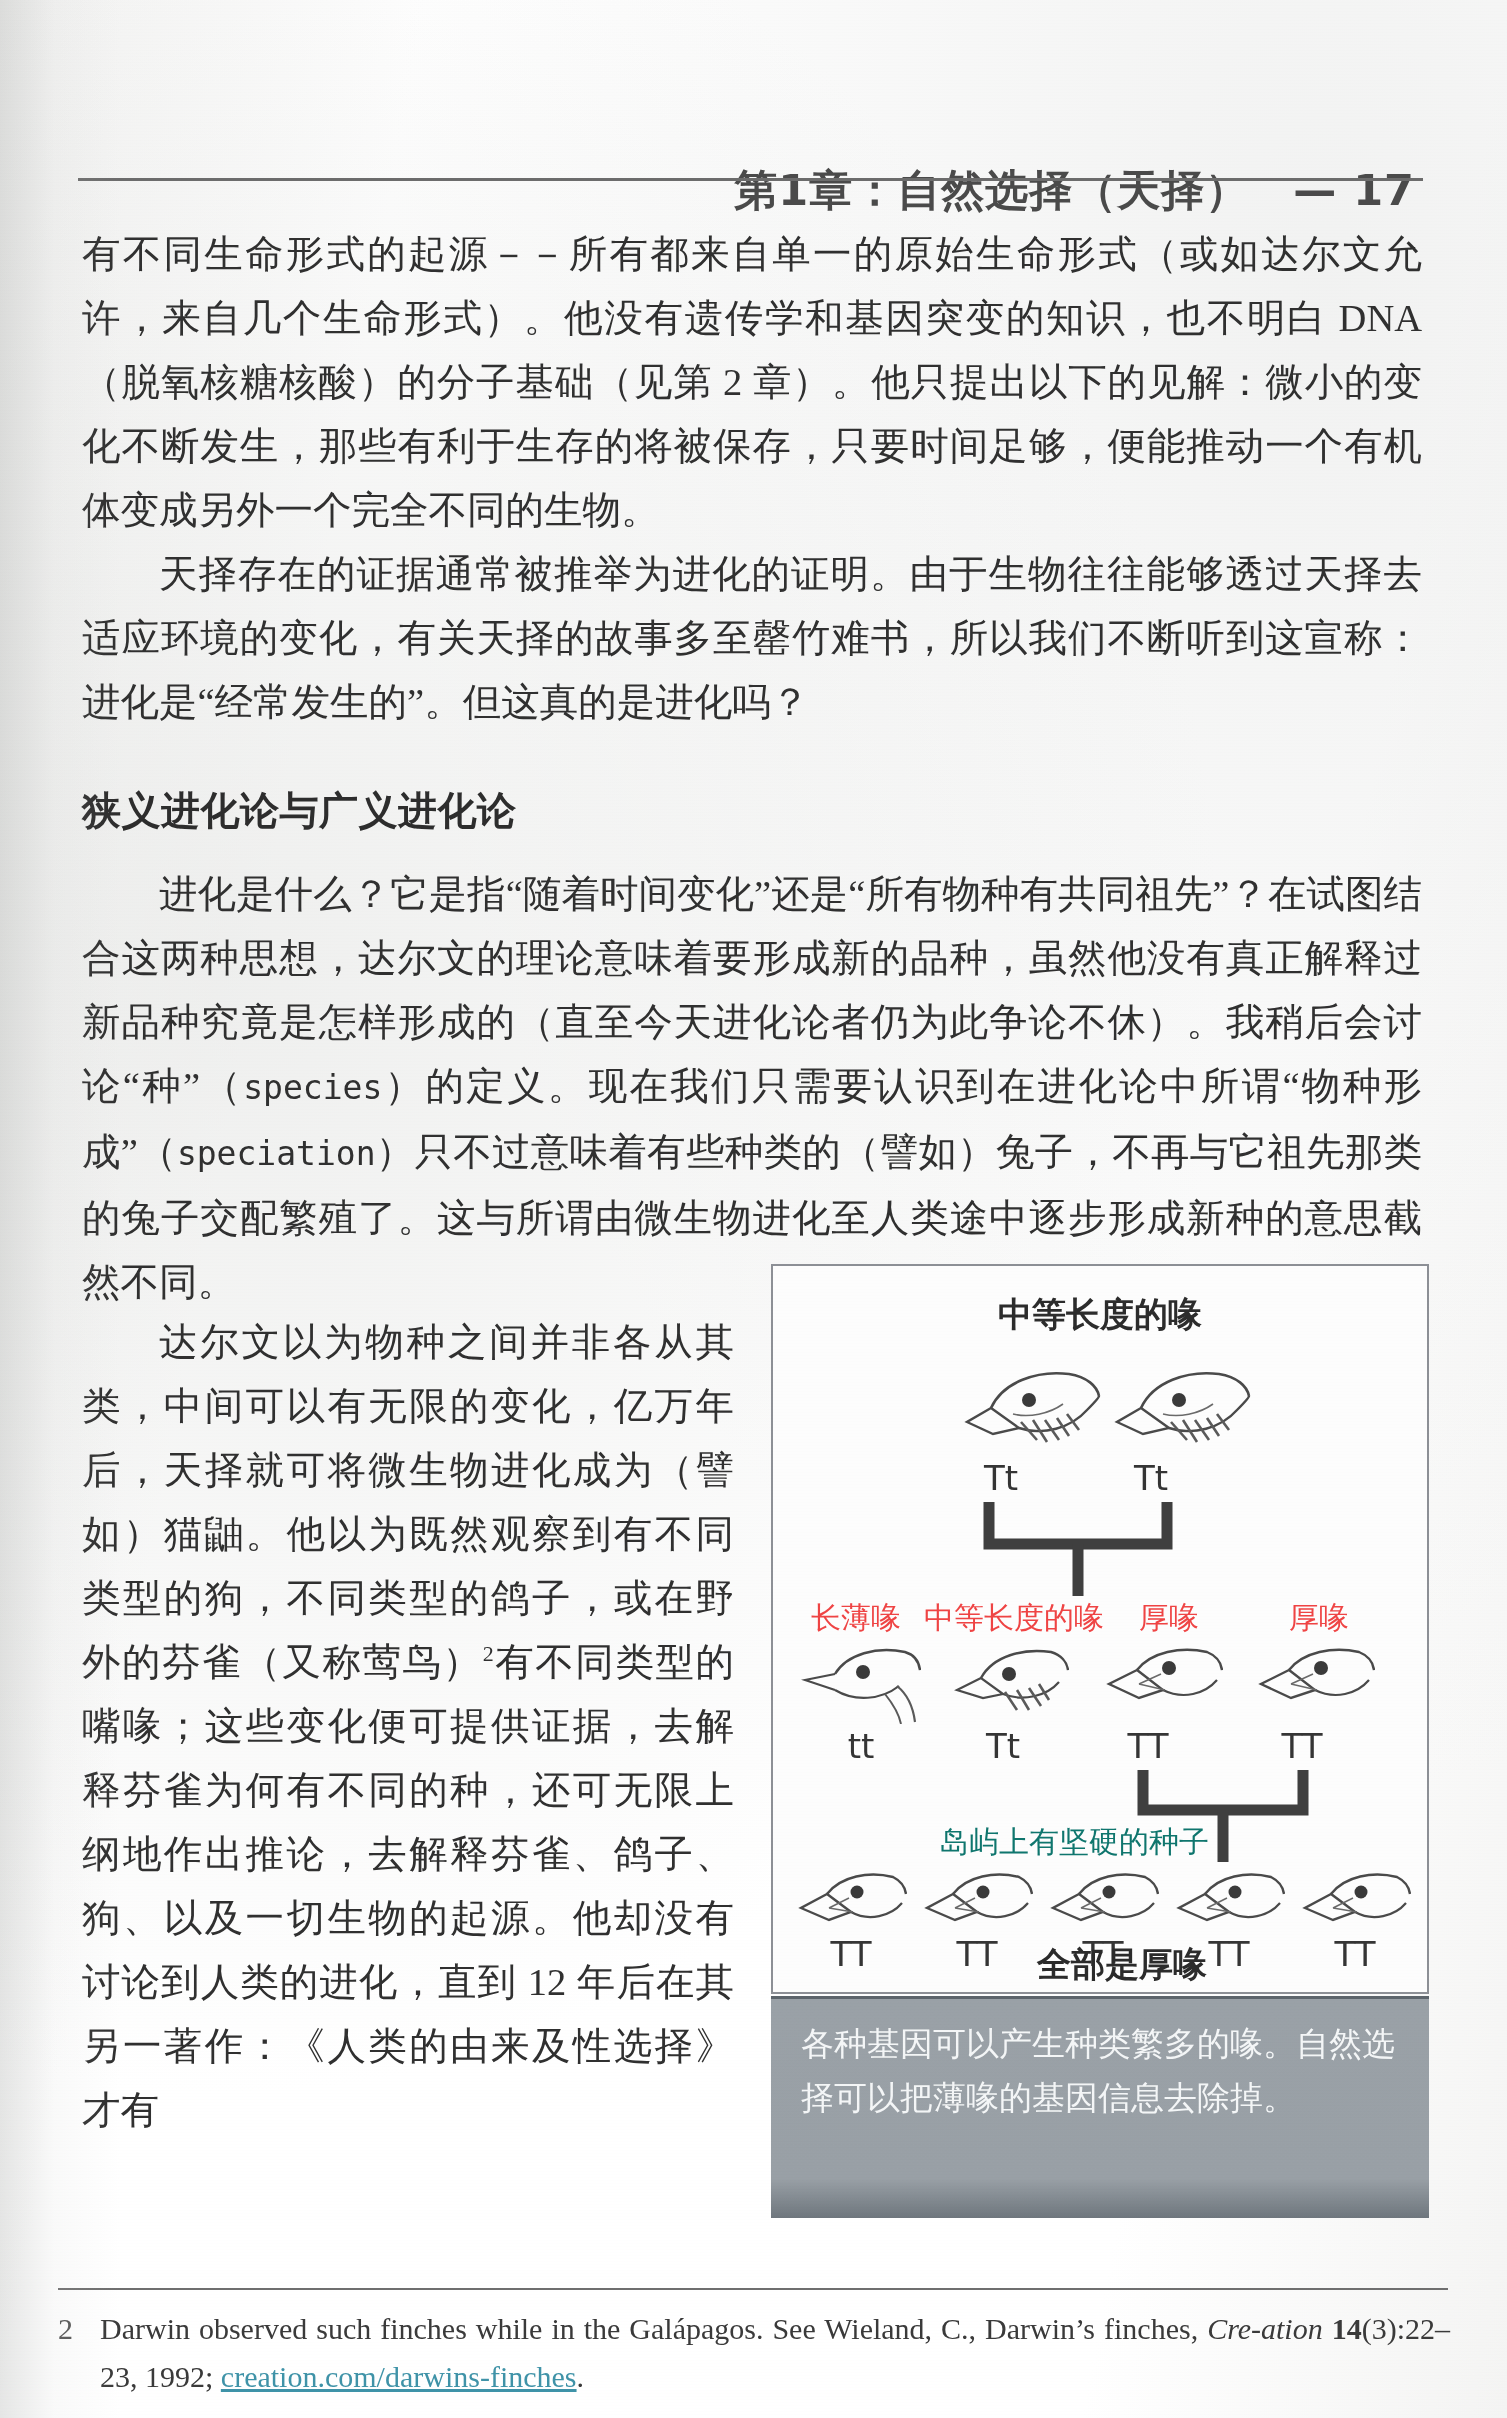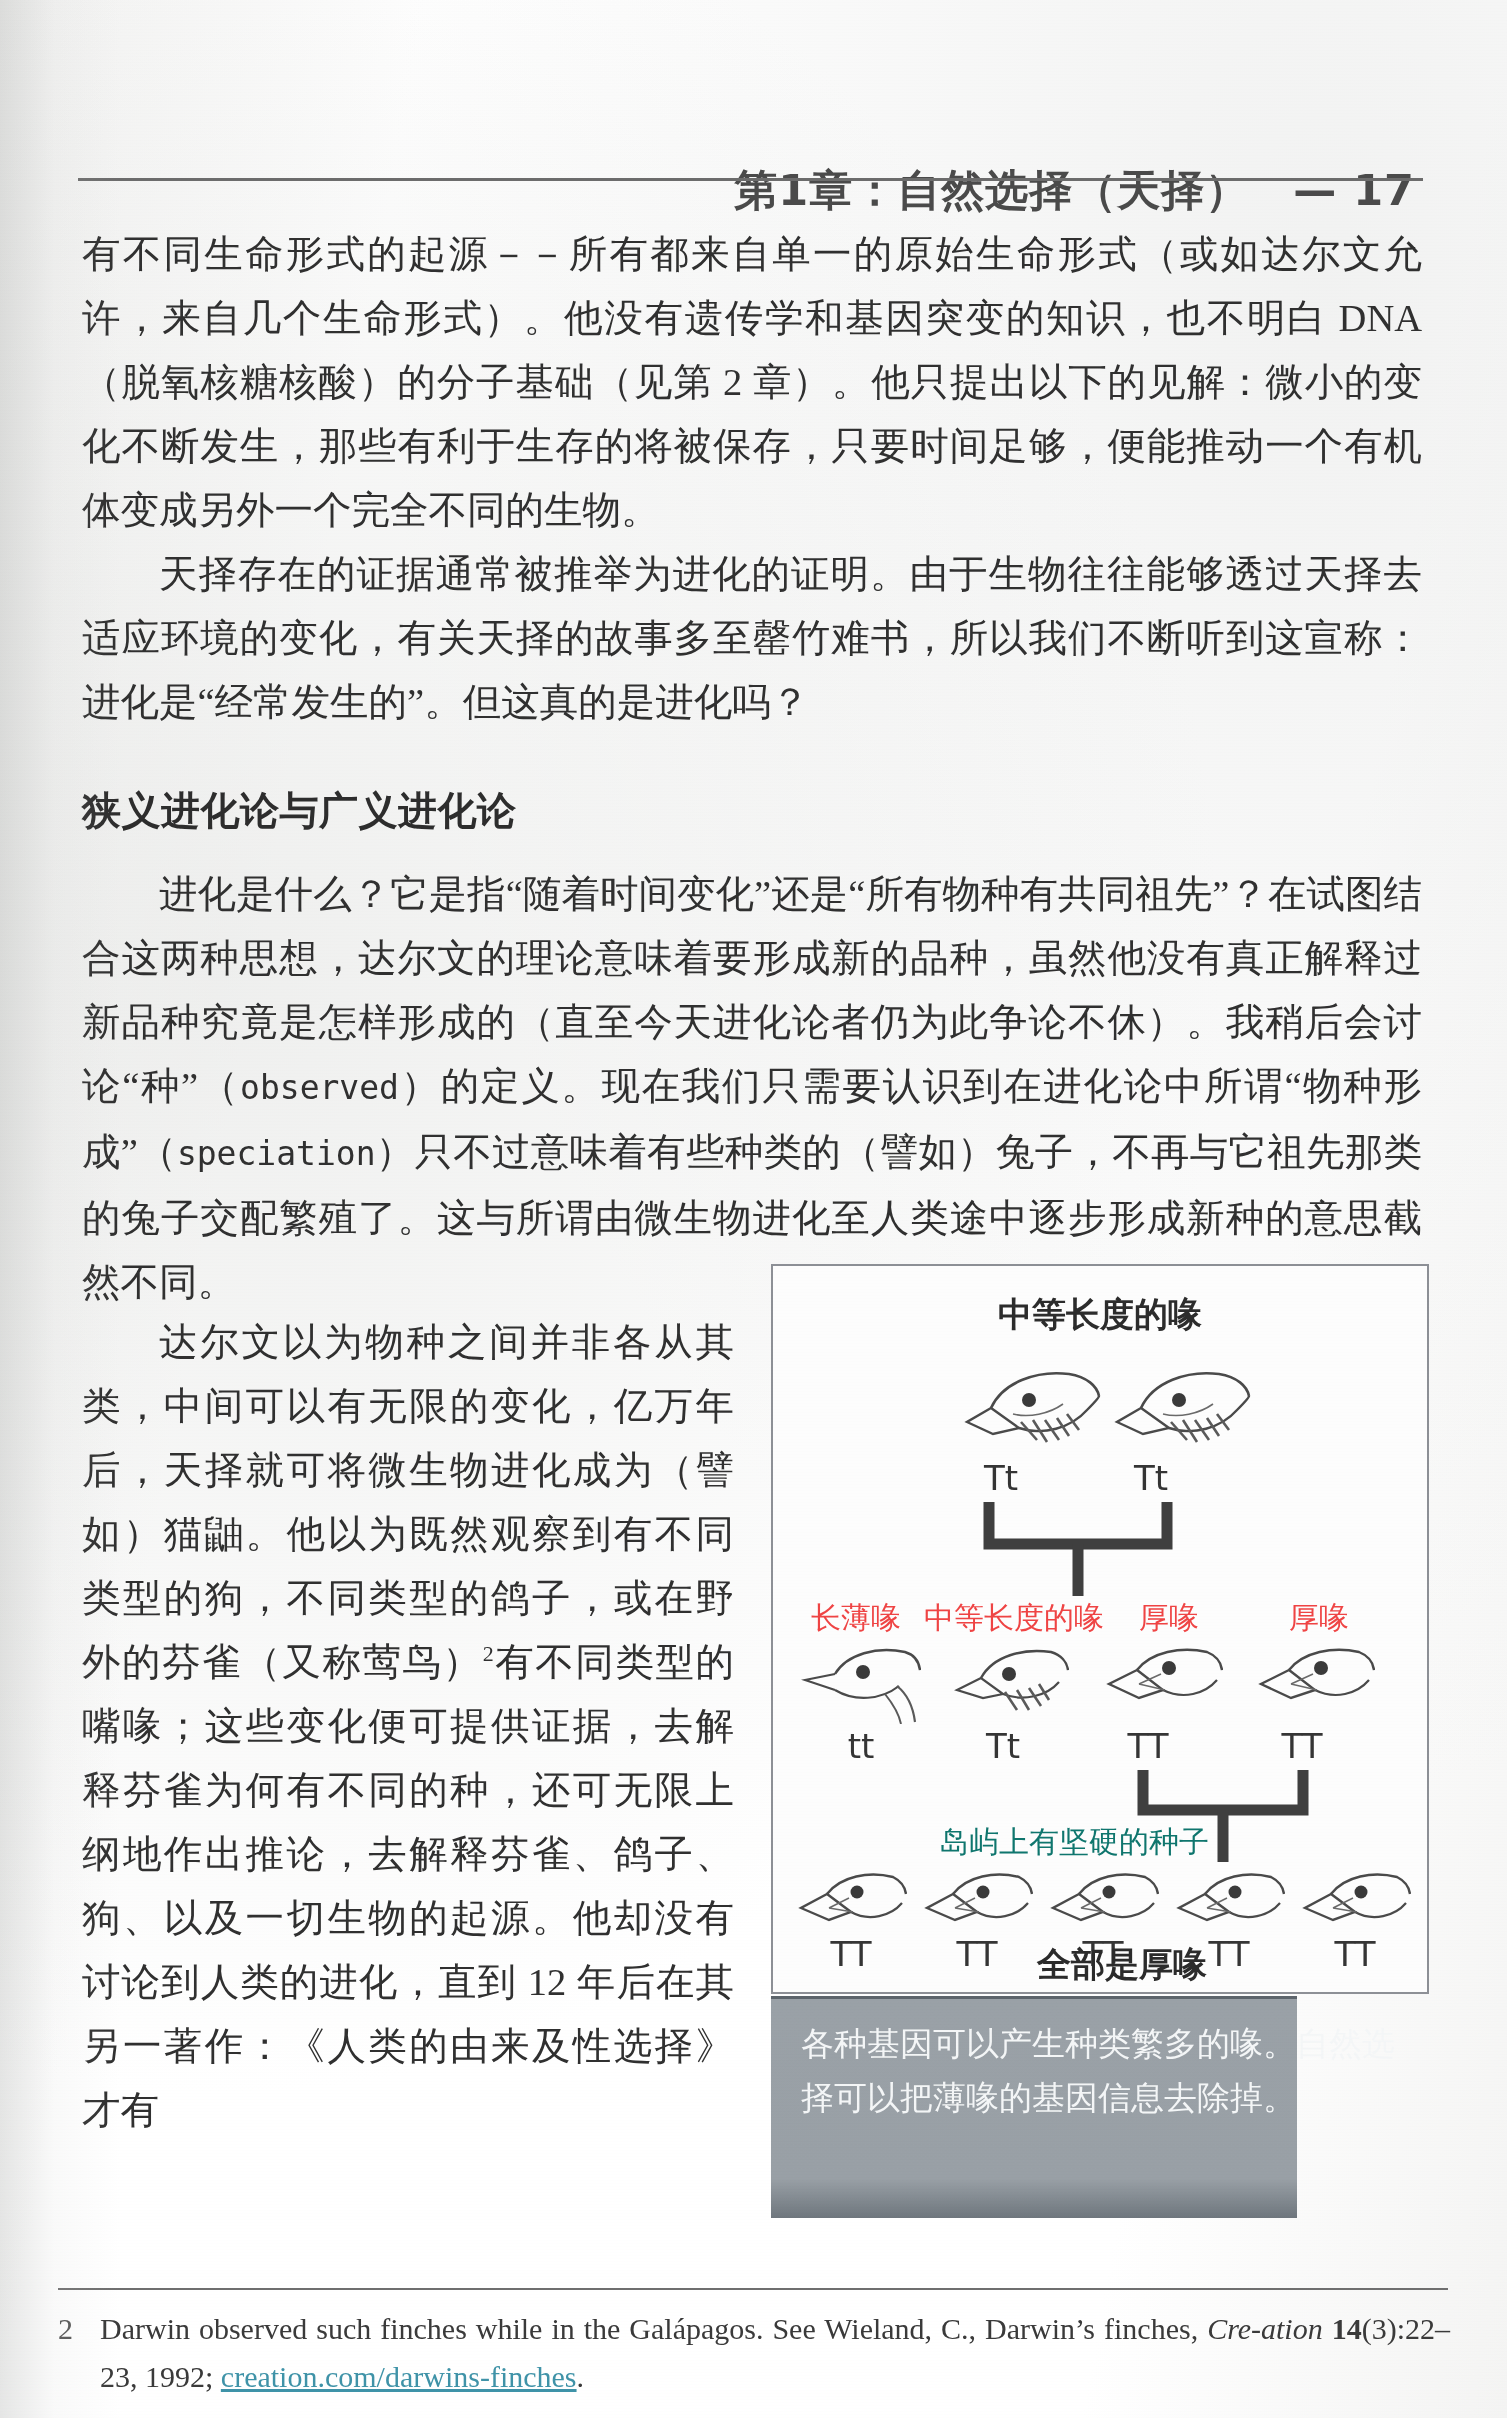--- a/index.html
+++ b/index.html
@@ -197,21 +197,21 @@
     font-weight: bold;
     font-size: 34px;
     color: #2b2b2b;
     padding-left: 22px;
   }
 
   .caption-box {
     position: absolute;
     left: 0;
     top: 732px;
-    width: 526px;
+    width: 658px;
     height: 222px;
     background: linear-gradient(180deg, #9aa1a7 0%, #99a0a6 82%, #6e767d 100%);
     box-sizing: border-box;
     border-top: 3px solid #5d656c;
   }
   .caption-text {
     position: absolute;
     left: 30px;
     top: 18px;
     width: 596px;
@@ -260,21 +260,21 @@
   <div class="head-rule"></div>
 
   <div class="col-full">
     <p>有不同生命形式的起源－－所有都来自单一的原始生命形式（或如达尔文允许，来自几个生命形式）。他没有遗传学和基因突变的知识，也不明白 DNA（脱氧核糖核酸）的分子基础（见第 2 章）。他只提出以下的见解：微小的变化不断发生，那些有利于生存的将被保存，只要时间足够，便能推动一个有机体变成另外一个完全不同的生物。</p>
     <p class="indent">天择存在的证据通常被推举为进化的证明。由于生物往往能够透过天择去适应环境的变化，有关天择的故事多至罄竹难书，所以我们不断听到这宣称：进化是“经常发生的”。但这真的是进化吗？</p>
   </div>
 
   <div class="section-heading">狭义进化论与广义进化论</div>
 
   <div class="col-full2">
-    <p class="indent"><span>进化是什么？它是指“随着时间变化”还是“所有物种有共同祖先”？在试图结合这两种思想，达尔文的理论意味着要形成新的品种，虽然他没有真正解释过新品种究竟是怎样形成的（直至今天进化论者仍为此争论不休）。我稍后会讨论“种”（</span><span class="mono-paren">observed</span><span>）的定义。现在我们只需要认识到在进化论中所谓“物种形成”（</span><span class="mono-paren">speciation</span><span>）只不过意味着有些种类的（譬如）兔子，不再与它祖先那类的兔子交配繁殖了。这与所谓由微生物进化至人类途中逐步形成新种的意思截然不同。</span></p>
+    <p class="indent"><span>进化是什么？它是指“随着时间变化”还是“所有物种有共同祖先”？在试图结合这两种思想，达尔文的理论意味着要形成新的品种，虽然他没有真正解释过新品种究竟是怎样形成的（直至今天进化论者仍为此争论不休）。我稍后会讨论“种”（</span><span class="mono-paren">species</span><span>）的定义。现在我们只需要认识到在进化论中所谓“物种形成”（</span><span class="mono-paren">speciation</span><span>）只不过意味着有些种类的（譬如）兔子，不再与它祖先那类的兔子交配繁殖了。这与所谓由微生物进化至人类途中逐步形成新种的意思截然不同。</span></p>
   </div>
 
   <div class="col-left">
     <p class="indent"><span>达尔文以为物种之间并非各从其类，中间可以有无限的变化，亿万年后，天择就可将微生物进化成为（譬如）猫鼬。他以为既然观察到有不同类型的狗，不同类型的鸽子，或在野外的芬雀（又称莺鸟）</span><sup class="fn">2</sup><span>有不同类型的嘴喙；这些变化便可提供证据，去解释芬雀为何有不同的种，还可无限上纲地作出推论，去解释芬雀、鸽子、狗、以及一切生物的起源。他却没有讨论到人类的进化，直到 12 年后在其另一著作：《人类的由来及性选择》才有</span></p>
   </div>
 
   <div class="figure">
 
     <div class="fig-panel">
 

